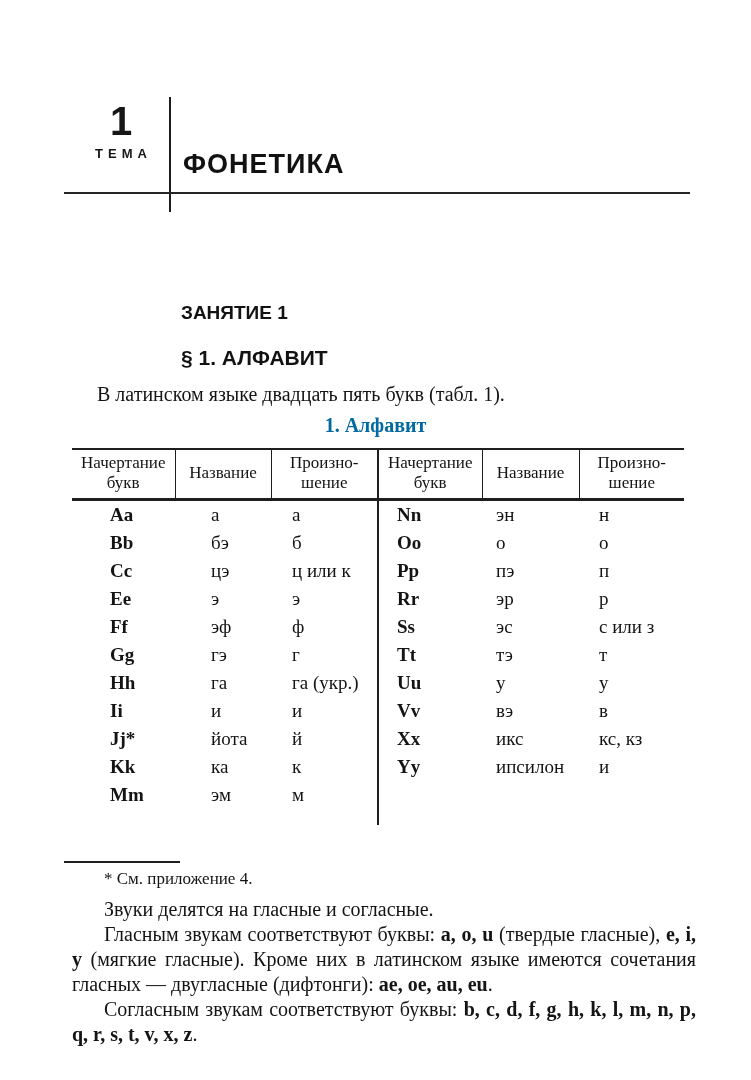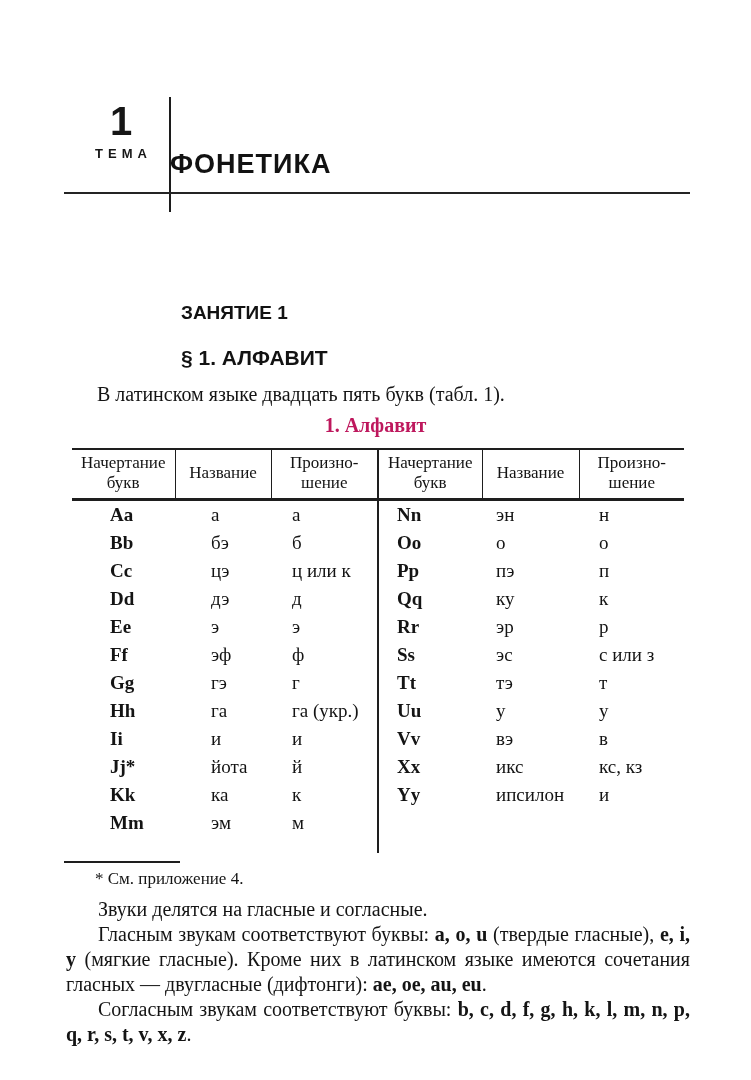--- a/index.html
+++ b/index.html
@@ -15,40 +15,40 @@
   .tema-block{
     position:absolute;left:88px;top:100px;width:66px;
     text-align:center;
     font-family:"Liberation Sans", sans-serif;
     color:#161616;
   }
   .tema-number{font-size:40px;font-weight:bold;line-height:42px;letter-spacing:0;}
   .tema-label{font-size:13px;font-weight:bold;letter-spacing:5px;margin-top:4px;text-indent:5px;}
   .vrule{position:absolute;left:169px;top:97px;width:2px;height:115px;background:#1c1c1c;}
   .chapter-title{
-    position:absolute;left:170px;top:149px;
+    position:absolute;left:183px;top:149px;
     font-family:"Liberation Sans", sans-serif;
     font-weight:bold;font-size:27px;letter-spacing:1px;color:#121212;
   }
   .hrule{position:absolute;left:64px;top:192px;width:626px;height:2px;background:#242424;}
   
   .lesson-title{
     position:absolute;left:181px;top:302px;
     font-family:"Liberation Sans", sans-serif;
     font-weight:bold;font-size:19px;color:#121212;
   }
   .paragraph-heading{
     position:absolute;left:181px;top:346px;
     font-family:Liberation Sans, sans-serif;
     font-weight:bold;font-size:21px;color:#121212;
   }
   .intro-text{position:absolute;left:97px;top:383px;font-size:20px;color:#141414;}
   .table-caption{
     position:absolute;left:0;top:414px;width:751px;
-    text-align:center;font-size:20px;font-weight:bold;color:#be185d;
+    text-align:center;font-size:20px;font-weight:bold;color:#0369a1;
   }
   
   .alphabet-table{
     position:absolute;left:72px;top:448px;width:612px;
     border-collapse:collapse;table-layout:fixed;
     border-top:2px solid #1e1e1e;
     font-size:19px;color:#141414;
   }
   .alphabet-table th{
     font-weight:normal;font-size:17px;line-height:20px;
@@ -68,24 +68,24 @@
   .alphabet-table tbody td:nth-child(1){padding-left:38px;font-weight:bold;}
   .alphabet-table tbody td:nth-child(2){padding-left:36px;}
   .alphabet-table tbody td:nth-child(3){padding-left:21px;}
   .alphabet-table tbody td:nth-child(4){padding-left:18px;font-weight:bold;border-left:2px solid #1e1e1e;}
   .alphabet-table tbody td:nth-child(5){padding-left:14px;}
   .alphabet-table tbody td:nth-child(6){padding-left:20px;}
   .alphabet-table tfoot td{height:14px;line-height:14px;}
   .alphabet-table tfoot td.mid-tail{border-left:2px solid #1e1e1e;}
   
   .footnote-rule{position:absolute;left:64px;top:861px;width:116px;height:2px;background:#1e1e1e;}
-  .footnote{position:absolute;left:95px;top:869px;font-size:17px;color:#141414;}
+  .footnote{position:absolute;left:104px;top:869px;font-size:17px;color:#141414;}
   
   .body-text{
-    position:absolute;left:66px;top:897px;width:624px;
+    position:absolute;left:72px;top:897px;width:624px;
     font-size:20px;line-height:25px;color:#141414;
     text-align:justify;
   }
   .body-text p{margin:0;text-indent:32px;}
   .body-text .b{font-weight:bold;}
 </style>
 </head>
 <body>
 
 <div class="page">
@@ -159,28 +159,20 @@
         </tr>
         <tr>
           <td>Cc</td>
           <td>цэ</td>
           <td>ц или к</td>
           <td>Pp</td>
           <td>пэ</td>
           <td>п</td>
         </tr>
         <tr>
-          <td>Dd</td>
-          <td>дэ</td>
-          <td>д</td>
-          <td>Qq</td>
-          <td>ку</td>
-          <td>к</td>
-        </tr>
-        <tr>
           <td>Ee</td>
           <td>э</td>
           <td>э</td>
           <td>Rr</td>
           <td>эр</td>
           <td>р</td>
         </tr>
         <tr>
           <td>Ff</td>
           <td>эф</td>

